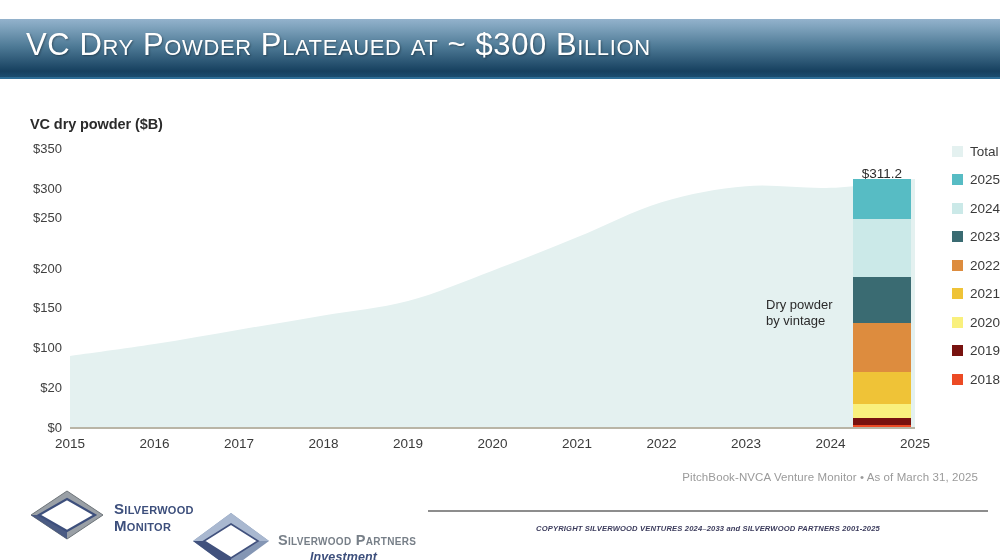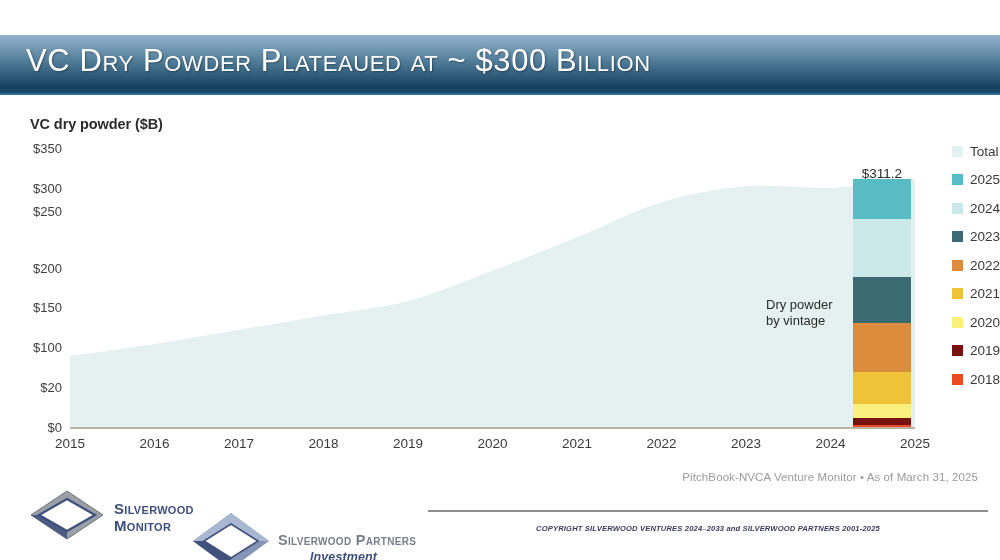--- a/index.html
+++ b/index.html
@@ -13,21 +13,21 @@
     position: relative;
     overflow: hidden;
     font-family: "Liberation Sans", sans-serif;
     color: #333;
   }
 
   
   #title-bar {
     position: absolute;
     left: 0;
-    top: 35px;
+    top: 19px;
     width: 1000px;
     height: 60px;
     background: linear-gradient(to bottom, #93b2cc 0%, #7fa3bd 14%, #4d7995 48%, #16405f 90%, #1b4d70 100%);
     border-bottom: 2px solid #2d6d96;
     box-sizing: border-box;
   }
   #title-text {
     position: absolute;
     left: 26px;
     top: 8px;
@@ -257,21 +257,21 @@
   <div id="ghost-subtitle"></div>
 
   <div id="axis-title">VC dry powder ($B)</div>
 
   <div id="ylabels">
       <div class="ytick" style="top: 279px;">$0</div>
       <div class="ytick" style="top: 239.143px;">$20</div>
       <div class="ytick" style="top: 199.286px;">$100</div>
       <div class="ytick" style="top: 159.429px;">$150</div>
       <div class="ytick" style="top: 119.571px;">$200</div>
-      <div class="ytick" style="top: 63px;">$250</div>
+      <div class="ytick" style="top: 69px;">$250</div>
       <div class="ytick" style="top: 39.8571px;">$300</div>
       <div class="ytick" style="top: 0px;">$350</div>
     </div>
 
   <div id="plot">
     <svg id="area-svg" viewBox="0 0 845 279" preserveAspectRatio="none">
       <path id="area-path" fill="#e4f1f0" stroke="none" d="M0.00,208.05 C14.08,206.06 56.33,200.48 84.50,196.10 C112.67,191.71 140.83,186.53 169.00,181.75 C197.17,176.97 225.33,172.18 253.50,167.40 C281.67,162.62 309.83,160.49 338.00,153.05 C366.17,145.61 394.33,133.39 422.50,122.76 C450.67,112.13 478.83,100.71 507.00,89.28 C535.17,77.85 563.33,62.71 591.50,54.21 C619.67,45.70 647.83,40.65 676.00,38.26 C704.17,35.87 732.33,41.08 760.50,39.86 C788.67,38.63 830.92,32.42 845.00,30.93 L845,279 L0,279 Z"></path>
     </svg>
   </div>
 

